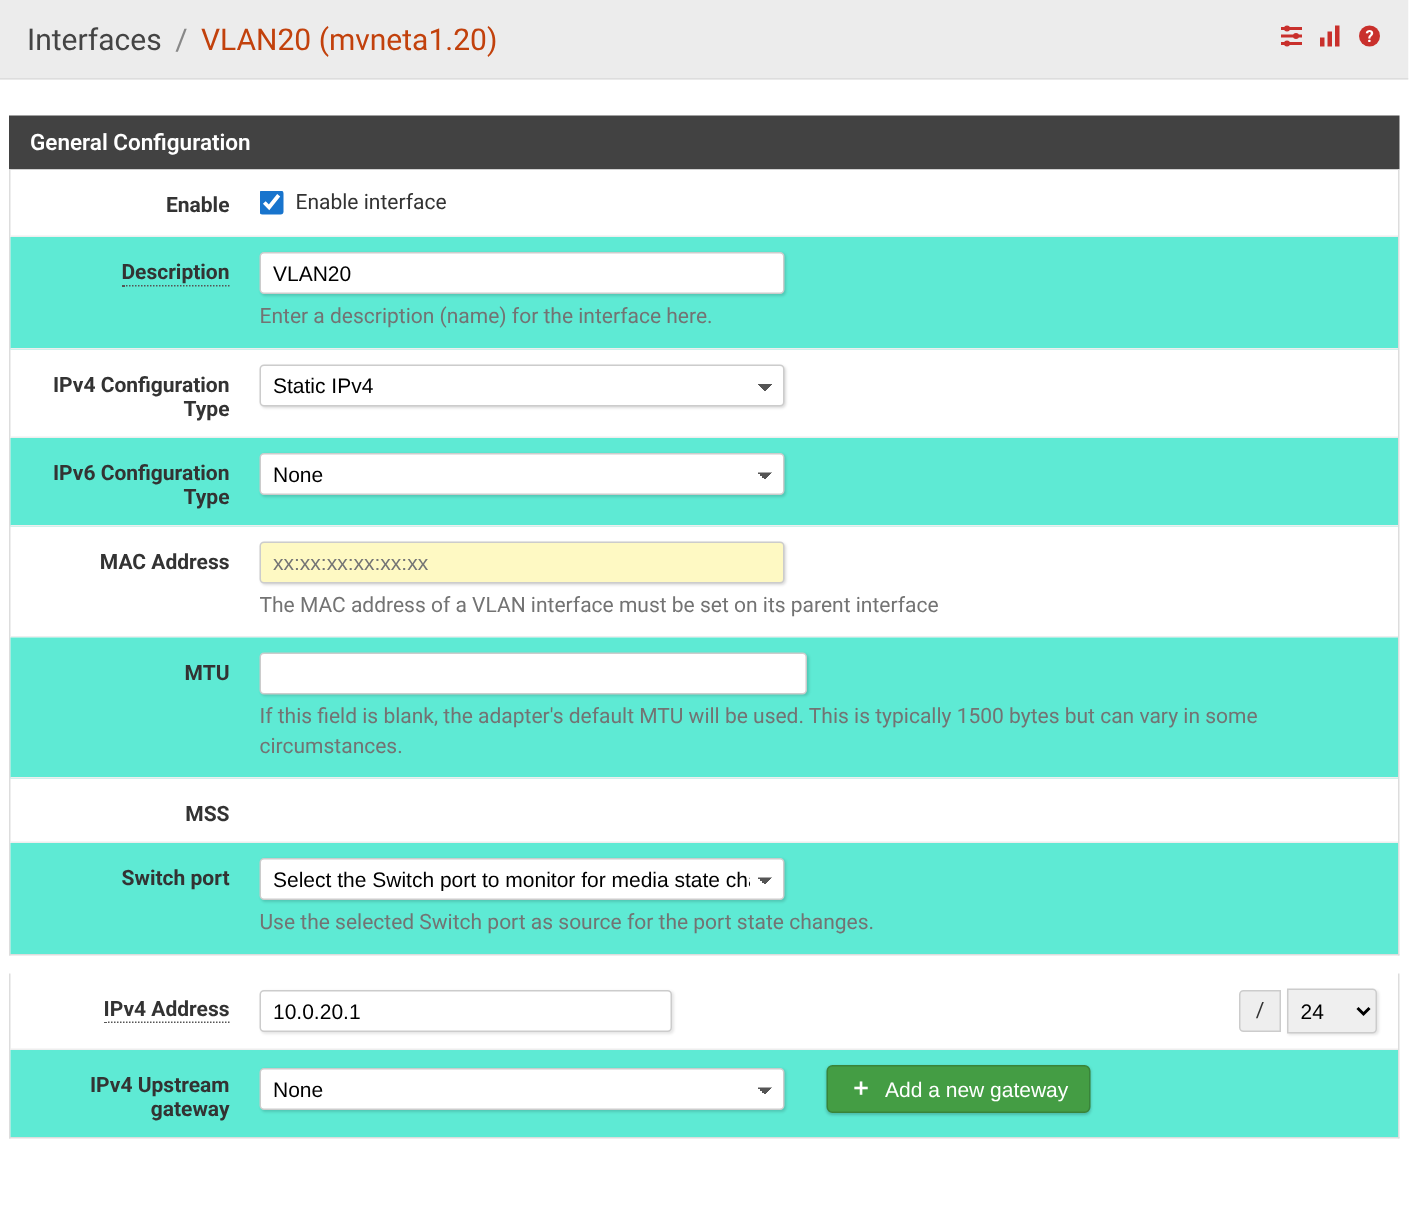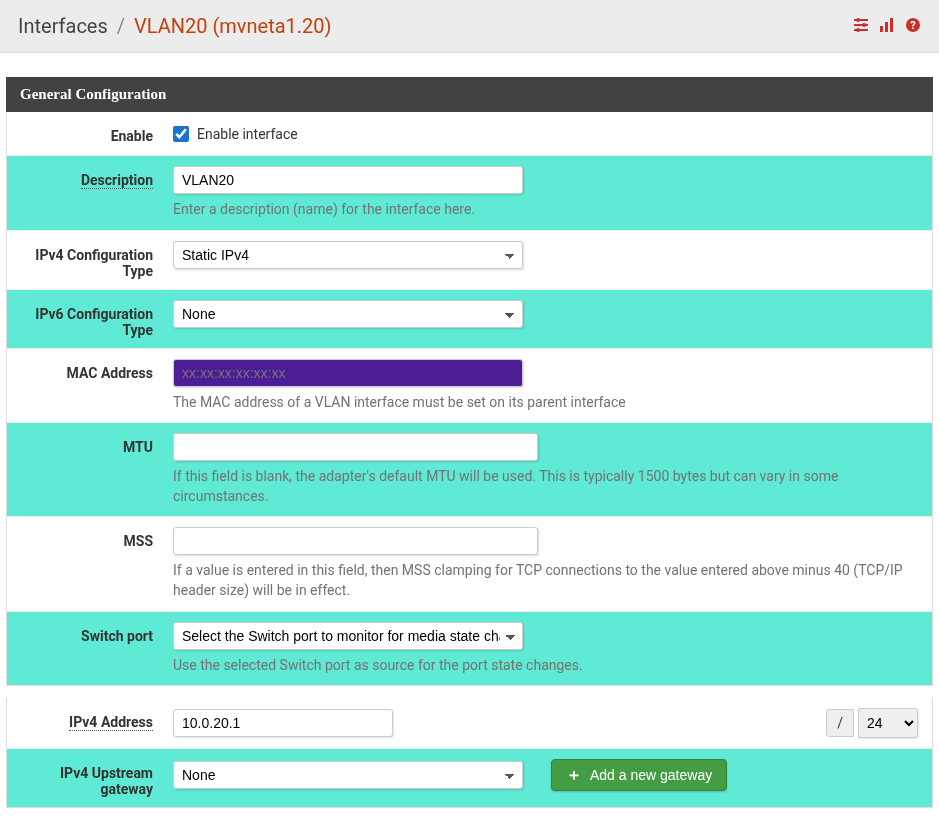--- a/index.html
+++ b/index.html
@@ -4,36 +4,36 @@
 <style>
 * { box-sizing: border-box; margin: 0; padding: 0; }
 body { font-family: -apple-system, BlinkMacSystemFont, "Segoe UI", Roboto, Arial, sans-serif; font-size: 14px; color: #333; background: #fff; }
 .page-header { background: #ececec; border-bottom: 1px solid #ddd; padding: 14px 18px; display: flex; align-items: center; justify-content: space-between; }
 .breadcrumb { font-size: 20px; color: #444; }
 .breadcrumb .sep { color: #888; margin: 0 4px; }
 .breadcrumb .current { color: #c2410c; }
 .header-icons { display: flex; gap: 10px; }
 .header-icons span { color: #c9302c; cursor: pointer; }
 .panel { margin: 0 6px 12px 6px; }
-.panel-heading { background: #424242; color: #fff; font-weight: 600; font-size: 15px; padding: 9px 14px; font-family: Liberation Serif, serif; }
+.panel-heading { background: #424242; color: #fff; font-weight: 600; font-size: 15px; padding: 9px 14px; }
 .panel-body { border: 1px solid #ddd; border-top: none; background: #fff; }
 .form-group { display: flex; border-bottom: 1px solid #eee; padding: 10px 0; margin: 0; }
 .form-group:last-child { border-bottom: none; }
 .form-group.alt { background: #5eead4; justify-content: flex-end; }
 .col-label { width: 160px; padding: 6px 14px 0 0; text-align: right; font-weight: 700; color: #333; flex-shrink: 0; }
 .col-label .u { border-bottom: 1px dotted #555; }
 .col-input { flex: 1; padding: 0 14px 0 6px; }
 .form-control { width: 350px; padding: 5px 8px; border: 1px solid #ccc; border-radius: 3px; font-size: 14px; background: #fff; box-shadow: 1px 1px 2px rgba(0,0,0,.15); }
-.form-control[disabled] { background: #4c1d95; color: #888; }
+.form-control[disabled] { background: #fef9c3; color: #888; }
 select.form-control { appearance: none; -webkit-appearance: none; background-image: linear-gradient(45deg, transparent 50%, #555 50%), linear-gradient(135deg, #555 50%, transparent 50%); background-position: calc(100% - 12px) 12px, calc(100% - 7px) 12px; background-size: 5px 5px, 5px 5px; background-repeat: no-repeat; padding-right: 22px; }
 .help-block { color: #737373; font-size: 14px; margin-top: 6px; line-height: 1.4; }
 .checkbox-label { display: inline-flex; align-items: center; gap: 8px; margin-top: 4px; }
 .checkbox-label input { width: 16px; height: 16px; accent-color: #1874cd; }
 .ipv4-row { display: flex; align-items: center; gap: 8px; }
-.ipv4-addr { width: 220px; padding: 5px 8px; border: 1px solid #ccc; border-radius: 3px; font-size: 14px; box-shadow: 1px 1px 2px rgba(0,0,0,.1); }
+.ipv4-addr { width: 275px; padding: 5px 8px; border: 1px solid #ccc; border-radius: 3px; font-size: 14px; box-shadow: 1px 1px 2px rgba(0,0,0,.1); }
 .cidr-group { margin-left: auto; display: flex; align-items: center; gap: 4px; }
 .cidr-slash { background: #eee; border: 1px solid #ccc; padding: 5px 10px; border-radius: 3px 0 0 3px; }
 .cidr-select { width: 60px; padding: 5px 4px; border: 1px solid #ccc; border-radius: 0 3px 3px 0; font-size: 14px; box-shadow: 1px 1px 2px rgba(0,0,0,.1); }
 .gw-row { display: flex; align-items: center; gap: 28px; }
 .btn-success { background: #449d44; color: #fff; border: 1px solid #398439; padding: 7px 14px; border-radius: 4px; font-size: 14px; cursor: pointer; display: inline-flex; align-items: center; gap: 8px; box-shadow: 0 1px 2px rgba(0,0,0,.2); }
 .btn-success .plus { font-weight: 700; font-size: 16px; line-height: 1; }
 .num-input { width: 365px; padding: 5px 8px; border: 1px solid #ccc; border-radius: 3px; font-size: 14px; box-shadow: 1px 1px 2px rgba(0,0,0,.15); }
 .spacer-top { height: 24px; }
 </style>
 </head>
@@ -125,24 +125,20 @@
     <div class="form-group alt">
       <div class="col-label">MTU</div>
       <div class="col-input">
         <input type="number" class="num-input" value="" style="">
         <div class="help-block">If this field is blank, the adapter's default MTU will be used. This is typically 1500 bytes but can vary in some circumstances.</div>
       </div>
     </div>
 
     <div class="form-group">
       <div class="col-label">MSS</div>
-      <div class="col-input">
-        <input type="number" class="num-input" value="" style="">
-        <div class="help-block">If a value is entered in this field, then MSS clamping for TCP connections to the value entered above minus 40 (TCP/IP header size) will be in effect.</div>
-      </div>
     </div>
 
     <div class="form-group alt">
       <div class="col-label">Switch port</div>
       <div class="col-input">
         <select class="form-control">
           <option>Select the Switch port to monitor for media state changes</option>
         </select>
         <div class="help-block">Use the selected Switch port as source for the port state changes.</div>
       </div>

